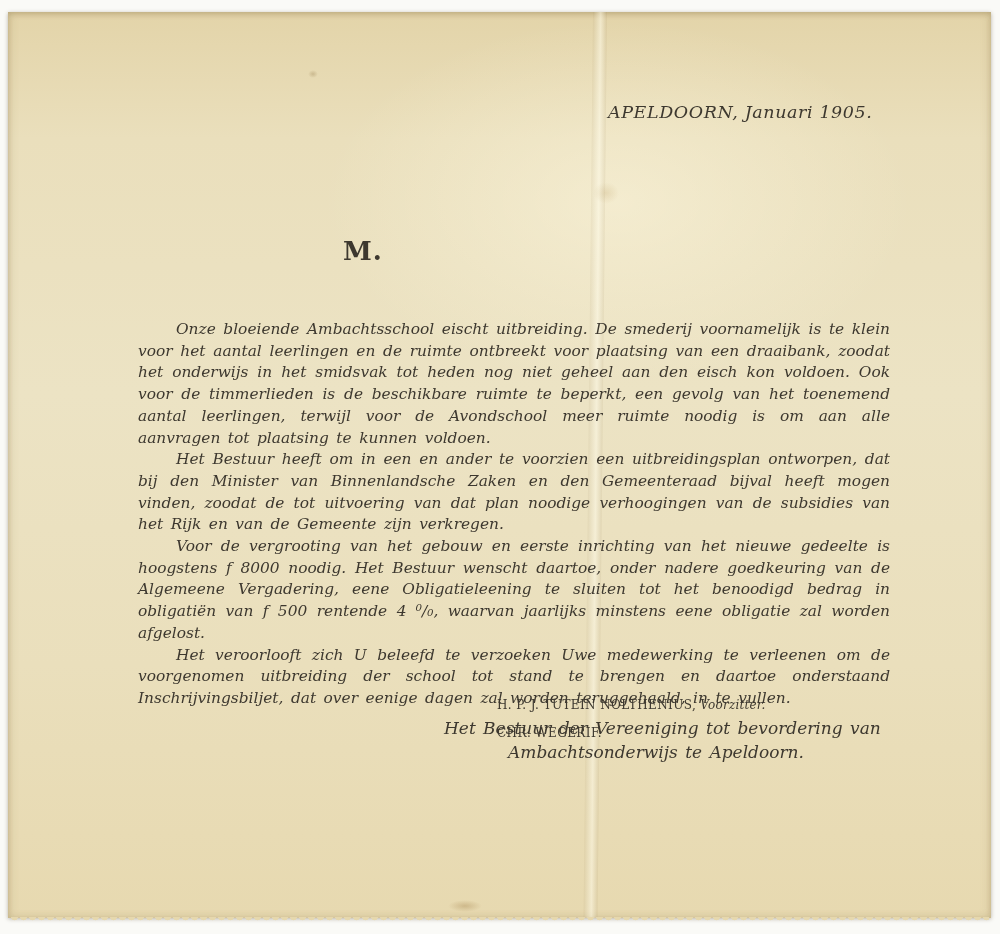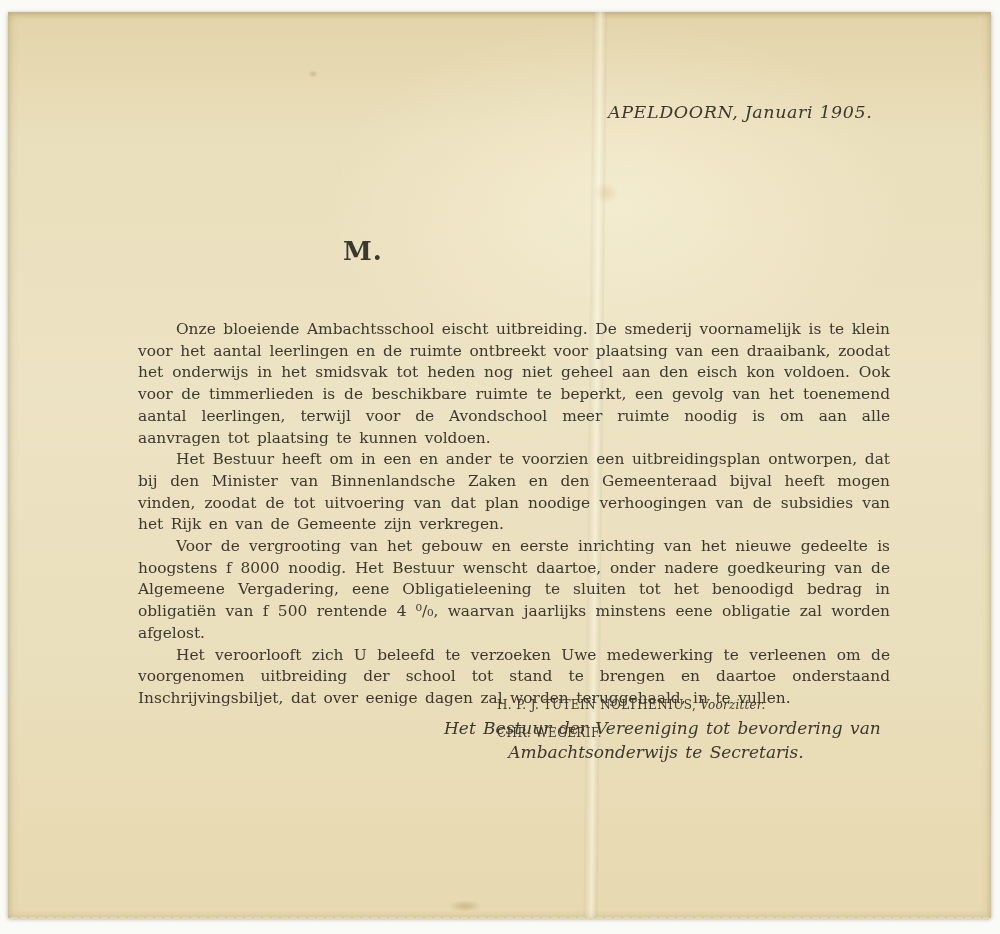--- a/index.html
+++ b/index.html
@@ -38,20 +38,21 @@
     font-style:italic;font-size:17.5px;letter-spacing:.6px;white-space:nowrap;
   }
   .salutation{
     position:absolute;left:335px;top:224px;
     font-weight:bold;font-size:26px;letter-spacing:1px;
   }
   .body{
     position:absolute;left:130px;top:307px;width:752px;
     font-size:15.4px;line-height:21.7px;text-align:justify;
     word-spacing:2.6px;
+    font-style:italic;
   }
   .body p{margin:0;text-indent:38px;}
   .closing{
     position:absolute;left:436px;top:704px;width:424px;
     font-style:italic;font-size:17px;line-height:24px;text-align:center;
     word-spacing:2px;white-space:nowrap;
   }
   .sigs{
     position:absolute;left:489px;top:680px;width:420px;
     font-size:12px;line-height:27.6px;letter-spacing:.4px;white-space:nowrap;
@@ -79,21 +80,21 @@
 
       <p class="para">Het Bestuur heeft om in een en ander te voorzien een uitbreidingsplan ontworpen, dat bij den Minister van Binnenlandsche Zaken en den Gemeenteraad bijval heeft mogen vinden, zoodat de tot uitvoering van dat plan noodige verhoogingen van de subsidies van het Rijk en van de Gemeente zijn verkregen.</p>
 
       <p class="para">Voor de vergrooting van het gebouw en eerste inrichting van het nieuwe gedeelte is hoogstens f 8000 noodig.  Het Bestuur wenscht daartoe, onder nadere goedkeuring van de Algemeene Vergadering, eene Obligatieleening te sluiten tot het benoodigd bedrag in obligatiën van f 500 rentende 4 ⁰/₀, waarvan jaarlijks minstens eene obligatie zal worden afgelost.</p>
 
       <p class="para">Het veroorlooft zich U beleefd te verzoeken Uwe medewerking te verleenen om de voorgenomen uitbreiding der school tot stand te brengen en daartoe onderstaand Inschrijvingsbiljet, dat over eenige dagen zal worden teruggehaald, in te vullen.</p>
     </div>
 
   <div class="closing">
     <div>Het Bestuur der Vereeniging tot bevordering van</div>
-    <div>Ambachtsonderwijs te Secretaris.</div>
+    <div>Ambachtsonderwijs te Apeldoorn.</div>
   </div>
 
   <div class="sigs">
 
       <div class="sig-line"> <span class="sig-name">H. P. J. TUTEIN NOLTHENIUS,</span> <span class="sig-title">Voorzitter.</span></div>
 
 
 
       <div class="sig-line"> <span class="sig-name">CHR. WEGERIF.</span> </div>
 

